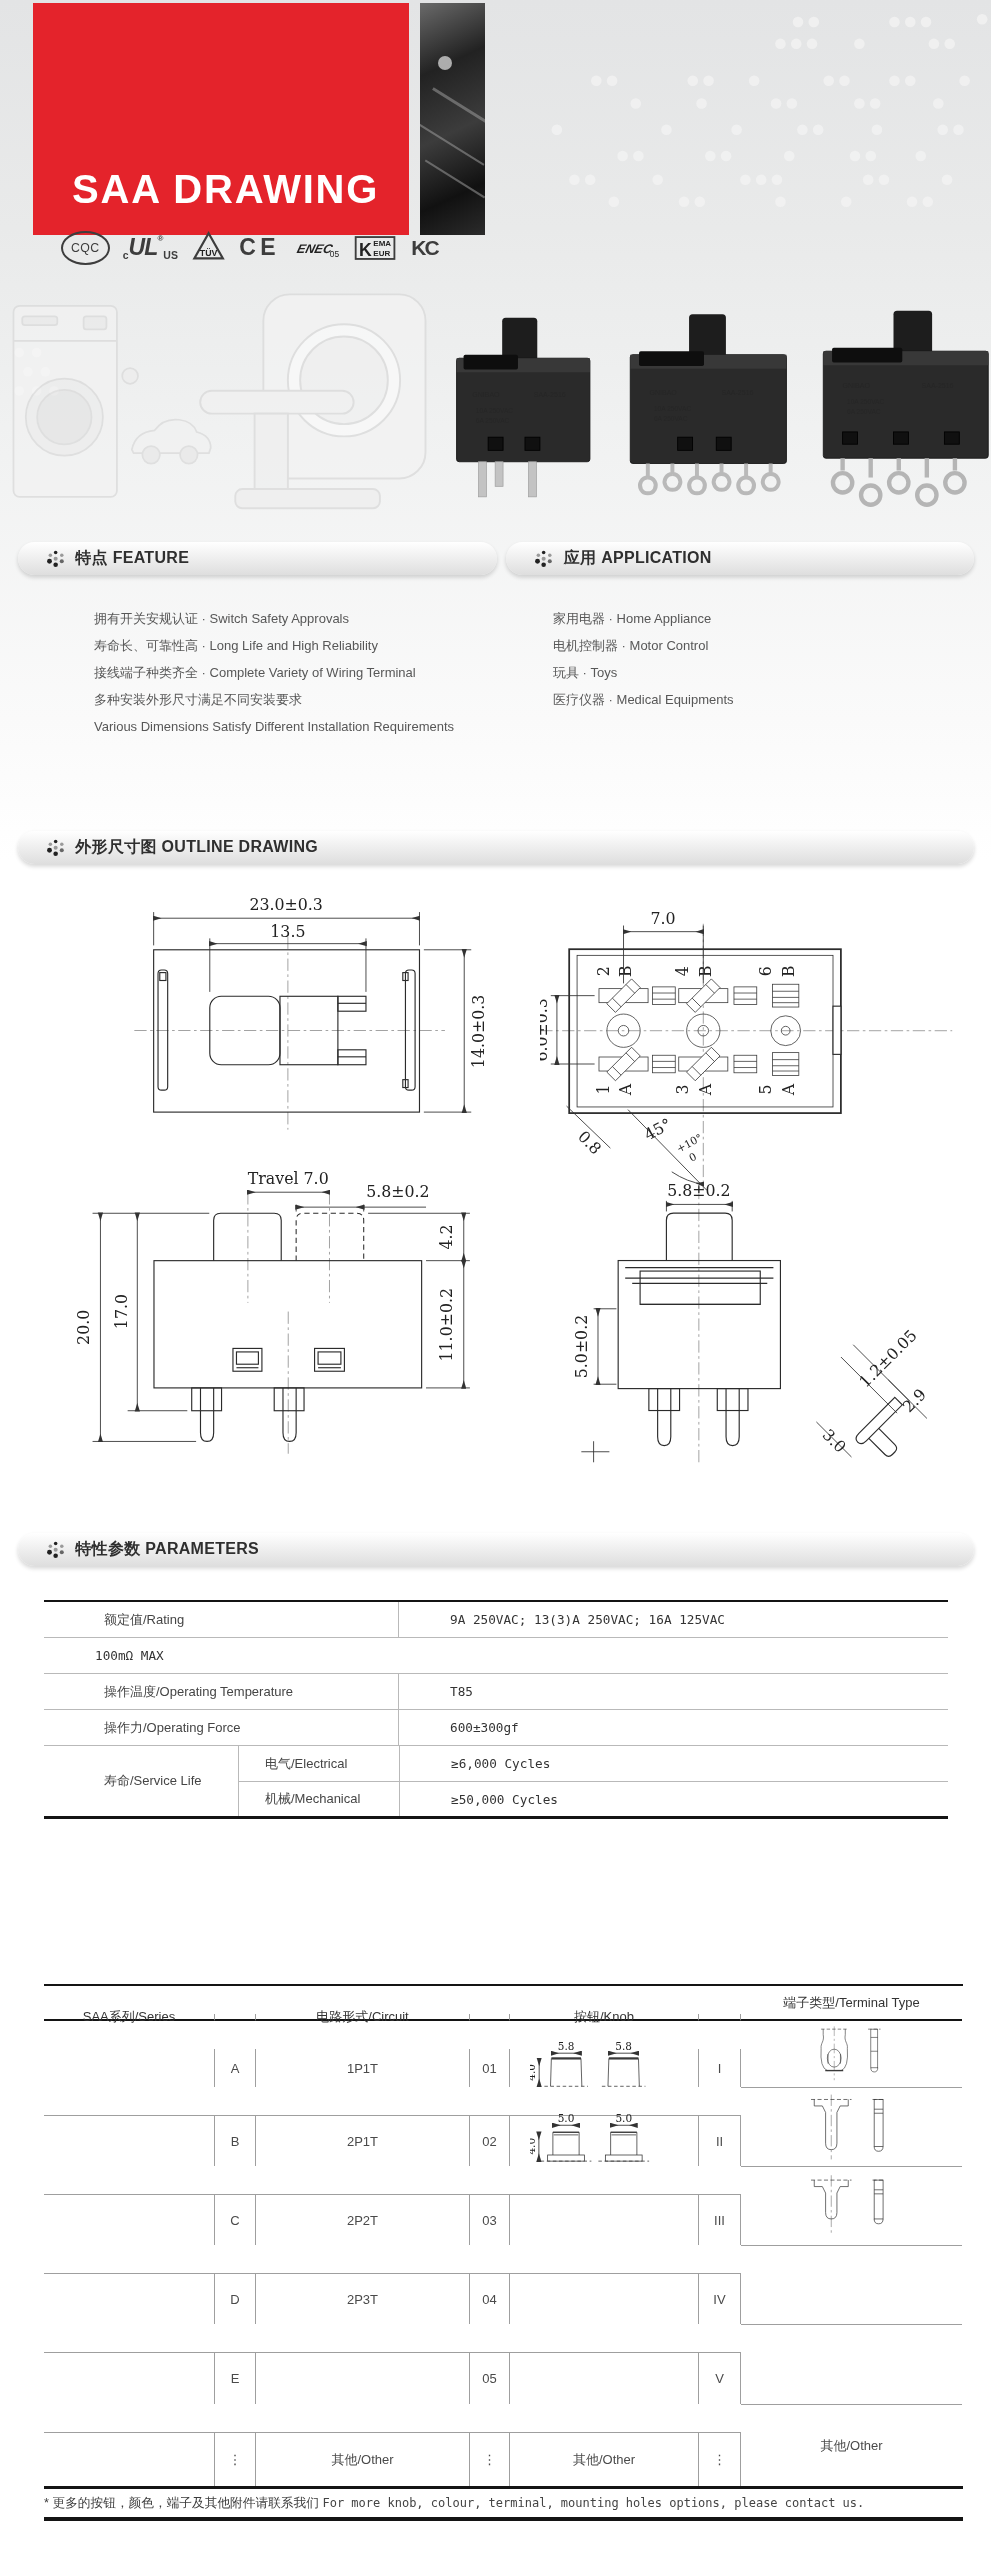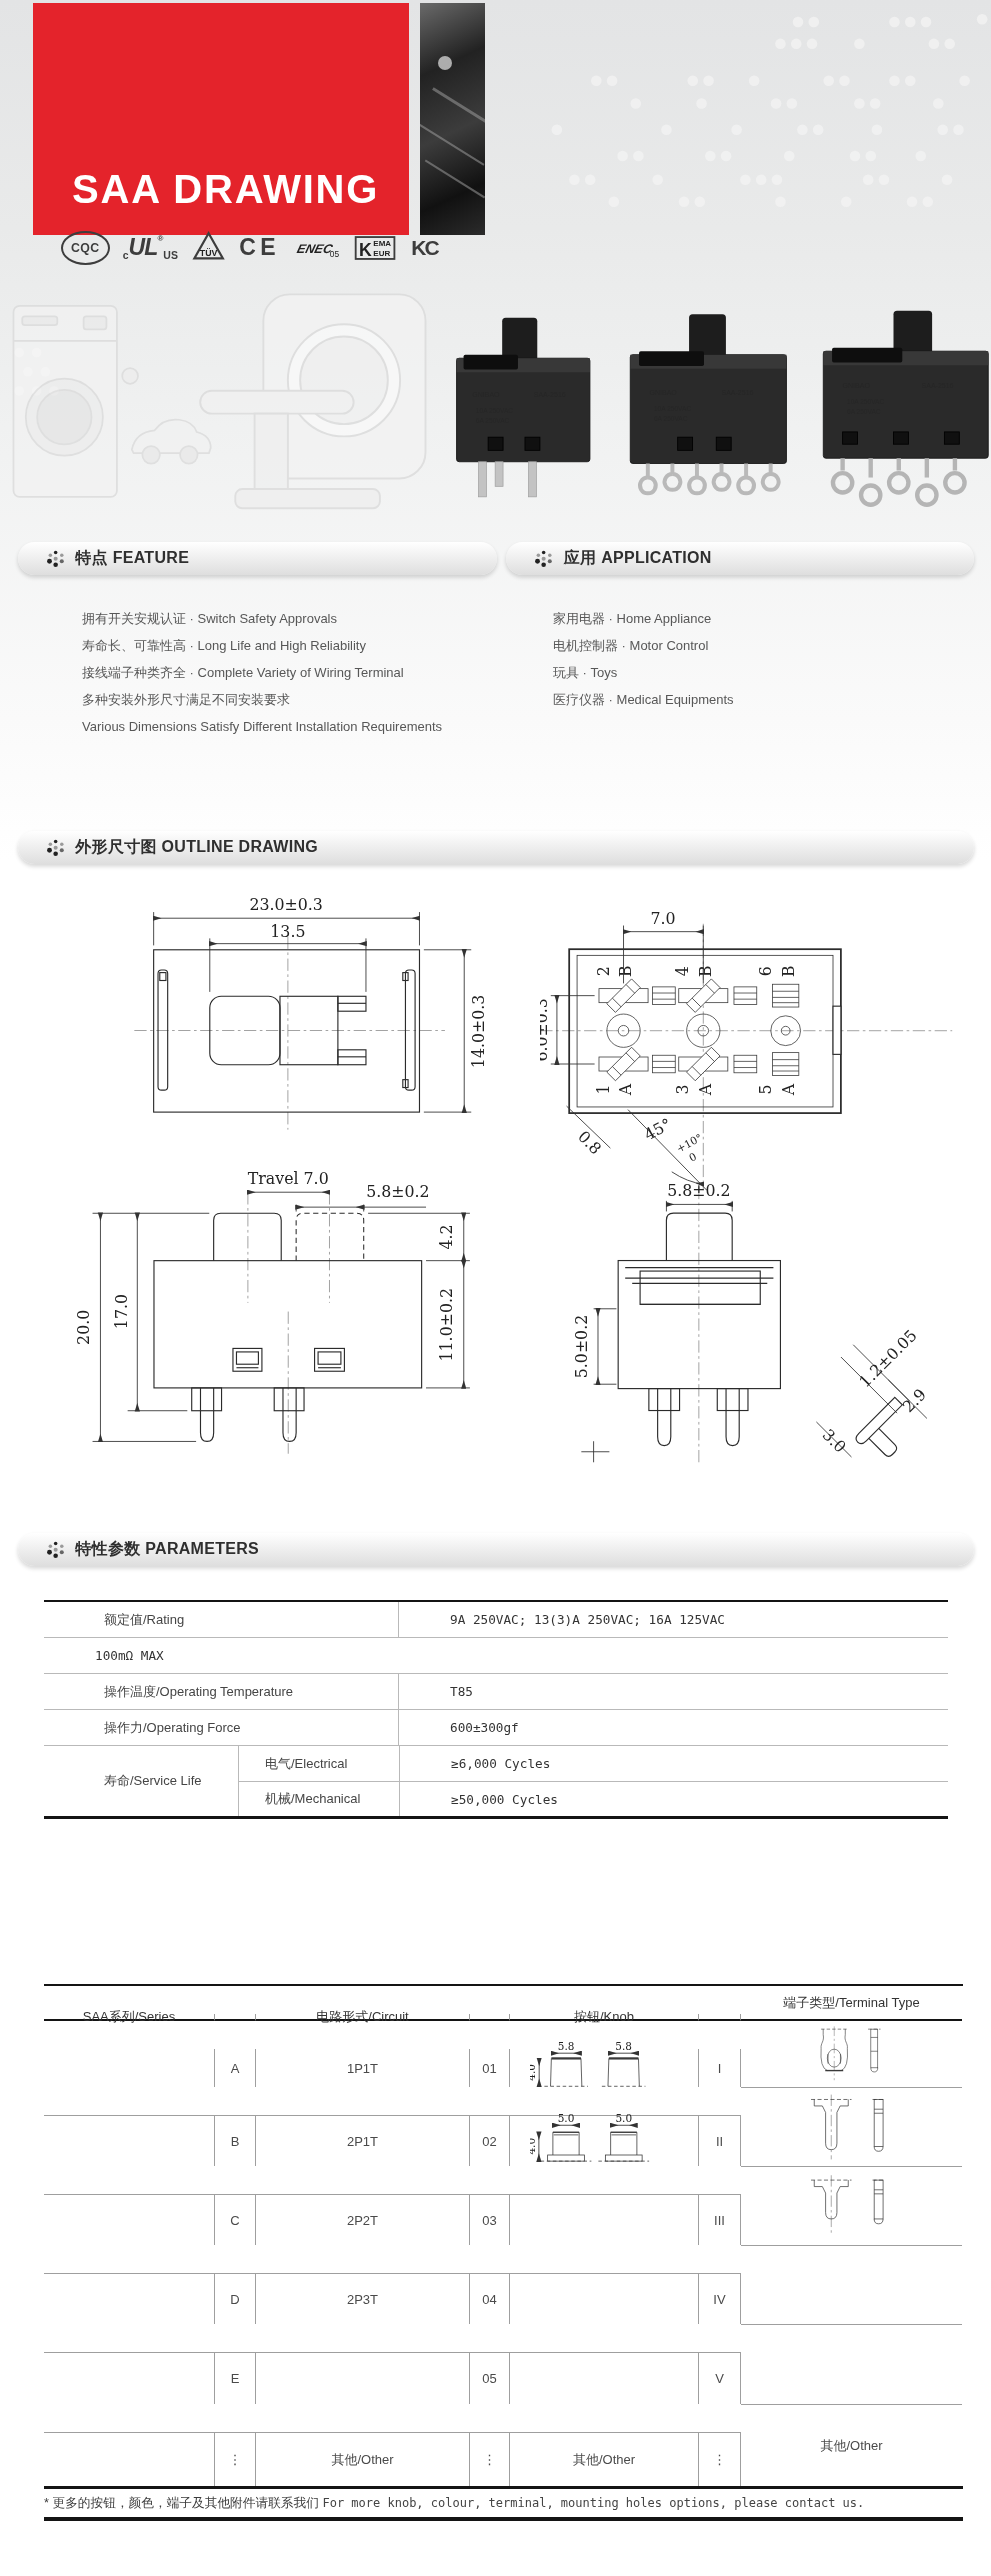--- a/index.html
+++ b/index.html
@@ -8,21 +8,21 @@
     background:linear-gradient(180deg,#e3e4e5 0px,#e9eaea 228px,#f1f2f2 456px,#fafafa 719px,#ffffff 860px,#ffffff 2576px);}
   
   .banner{position:absolute;left:33px;top:2.6px;width:376px;height:232px;background:#e4232b;}
   .banner-title{position:absolute;left:39px;bottom:23px;color:#fff;font-size:40px;font-weight:700;letter-spacing:1.8px;white-space:nowrap;}
   .photo-strip{position:absolute;left:420px;top:2.6px;width:65px;height:232px;overflow:hidden;
     background:linear-gradient(155deg,#6a6a6a 0%,#222 28%,#3c3c3c 55%,#111 80%,#2b2b2b 100%);}
   .strip-line{position:absolute;background:#9a9a9a;opacity:.55;}
   
   .logos{position:absolute;left:61px;top:221px;width:377px;height:53px;display:flex;align-items:center;gap:13px;color:#3d3d3d;}
   .logo{display:flex;align-items:center;justify-content:center;}
-  .cqc{width:47px;height:30px;border:2.2px solid #3d3d3d;border-radius:50%;font-size:12.3px;font-weight:700;letter-spacing:0.4px;}
+  .cqc{width:47px;height:30px;border:2.2px solid #3d3d3d;border-radius:50%;font-size:12.3px;font-weight:400;letter-spacing:0.4px;}
   .ul{font-weight:800;}
   .ul .c,.ul .us{font-size:10.5px;align-self:flex-end;font-weight:700;}
   .ul .UL{font-size:23px;font-weight:800;font-style:italic;letter-spacing:-0.9px;}
   .ul sup{font-size:8px;align-self:flex-start;}
   .ce{font-size:23px;font-weight:600;letter-spacing:4.4px;}
   .kc{font-size:21px;font-weight:800;letter-spacing:-1.8px;}
   
   .pill{position:absolute;height:33px;border-radius:16.7px;
     background:linear-gradient(180deg,#ffffff 0%,#f0f0f0 45%,#dedede 100%);
     box-shadow:0 2.6px 4.4px rgba(0,0,0,.16);
@@ -299,21 +299,21 @@
         <circle cx="4" cy="14" r="2.8" fill="#222"></circle>
       <circle cx="11" cy="4" r="2" fill="#222"></circle>
         <circle cx="11" cy="11" r="2.3" fill="#9a9a9a"></circle>
         <circle cx="11" cy="18" r="2.6" fill="#222"></circle>
       <circle cx="18" cy="7" r="2" fill="#9a9a9a"></circle>
         <circle cx="18" cy="14" r="2.3" fill="#666"></circle>
     </svg>
     <span class="pill-title">特点 FEATURE</span>
   </div>
 
-  <div class="blist" style="left:82px;top:605px;">
+  <div class="blist" style="left:94px;top:605px;">
     <div>拥有开关安规认证 · Switch Safety Approvals</div>
     <div>寿命长、可靠性高 · Long Life and High Reliability</div>
     <div>接线端子种类齐全 · Complete Variety of Wiring Terminal</div>
     <div>多种安装外形尺寸满足不同安装要求</div>
     <div>Various Dimensions Satisfy Different Installation Requirements</div>
   </div>
   <div class="blist" style="left:553px;top:605px;">
     <div>家用电器 · Home Appliance</div>
     <div>电机控制器 · Motor Control</div>
     <div>玩具 · Toys</div>

